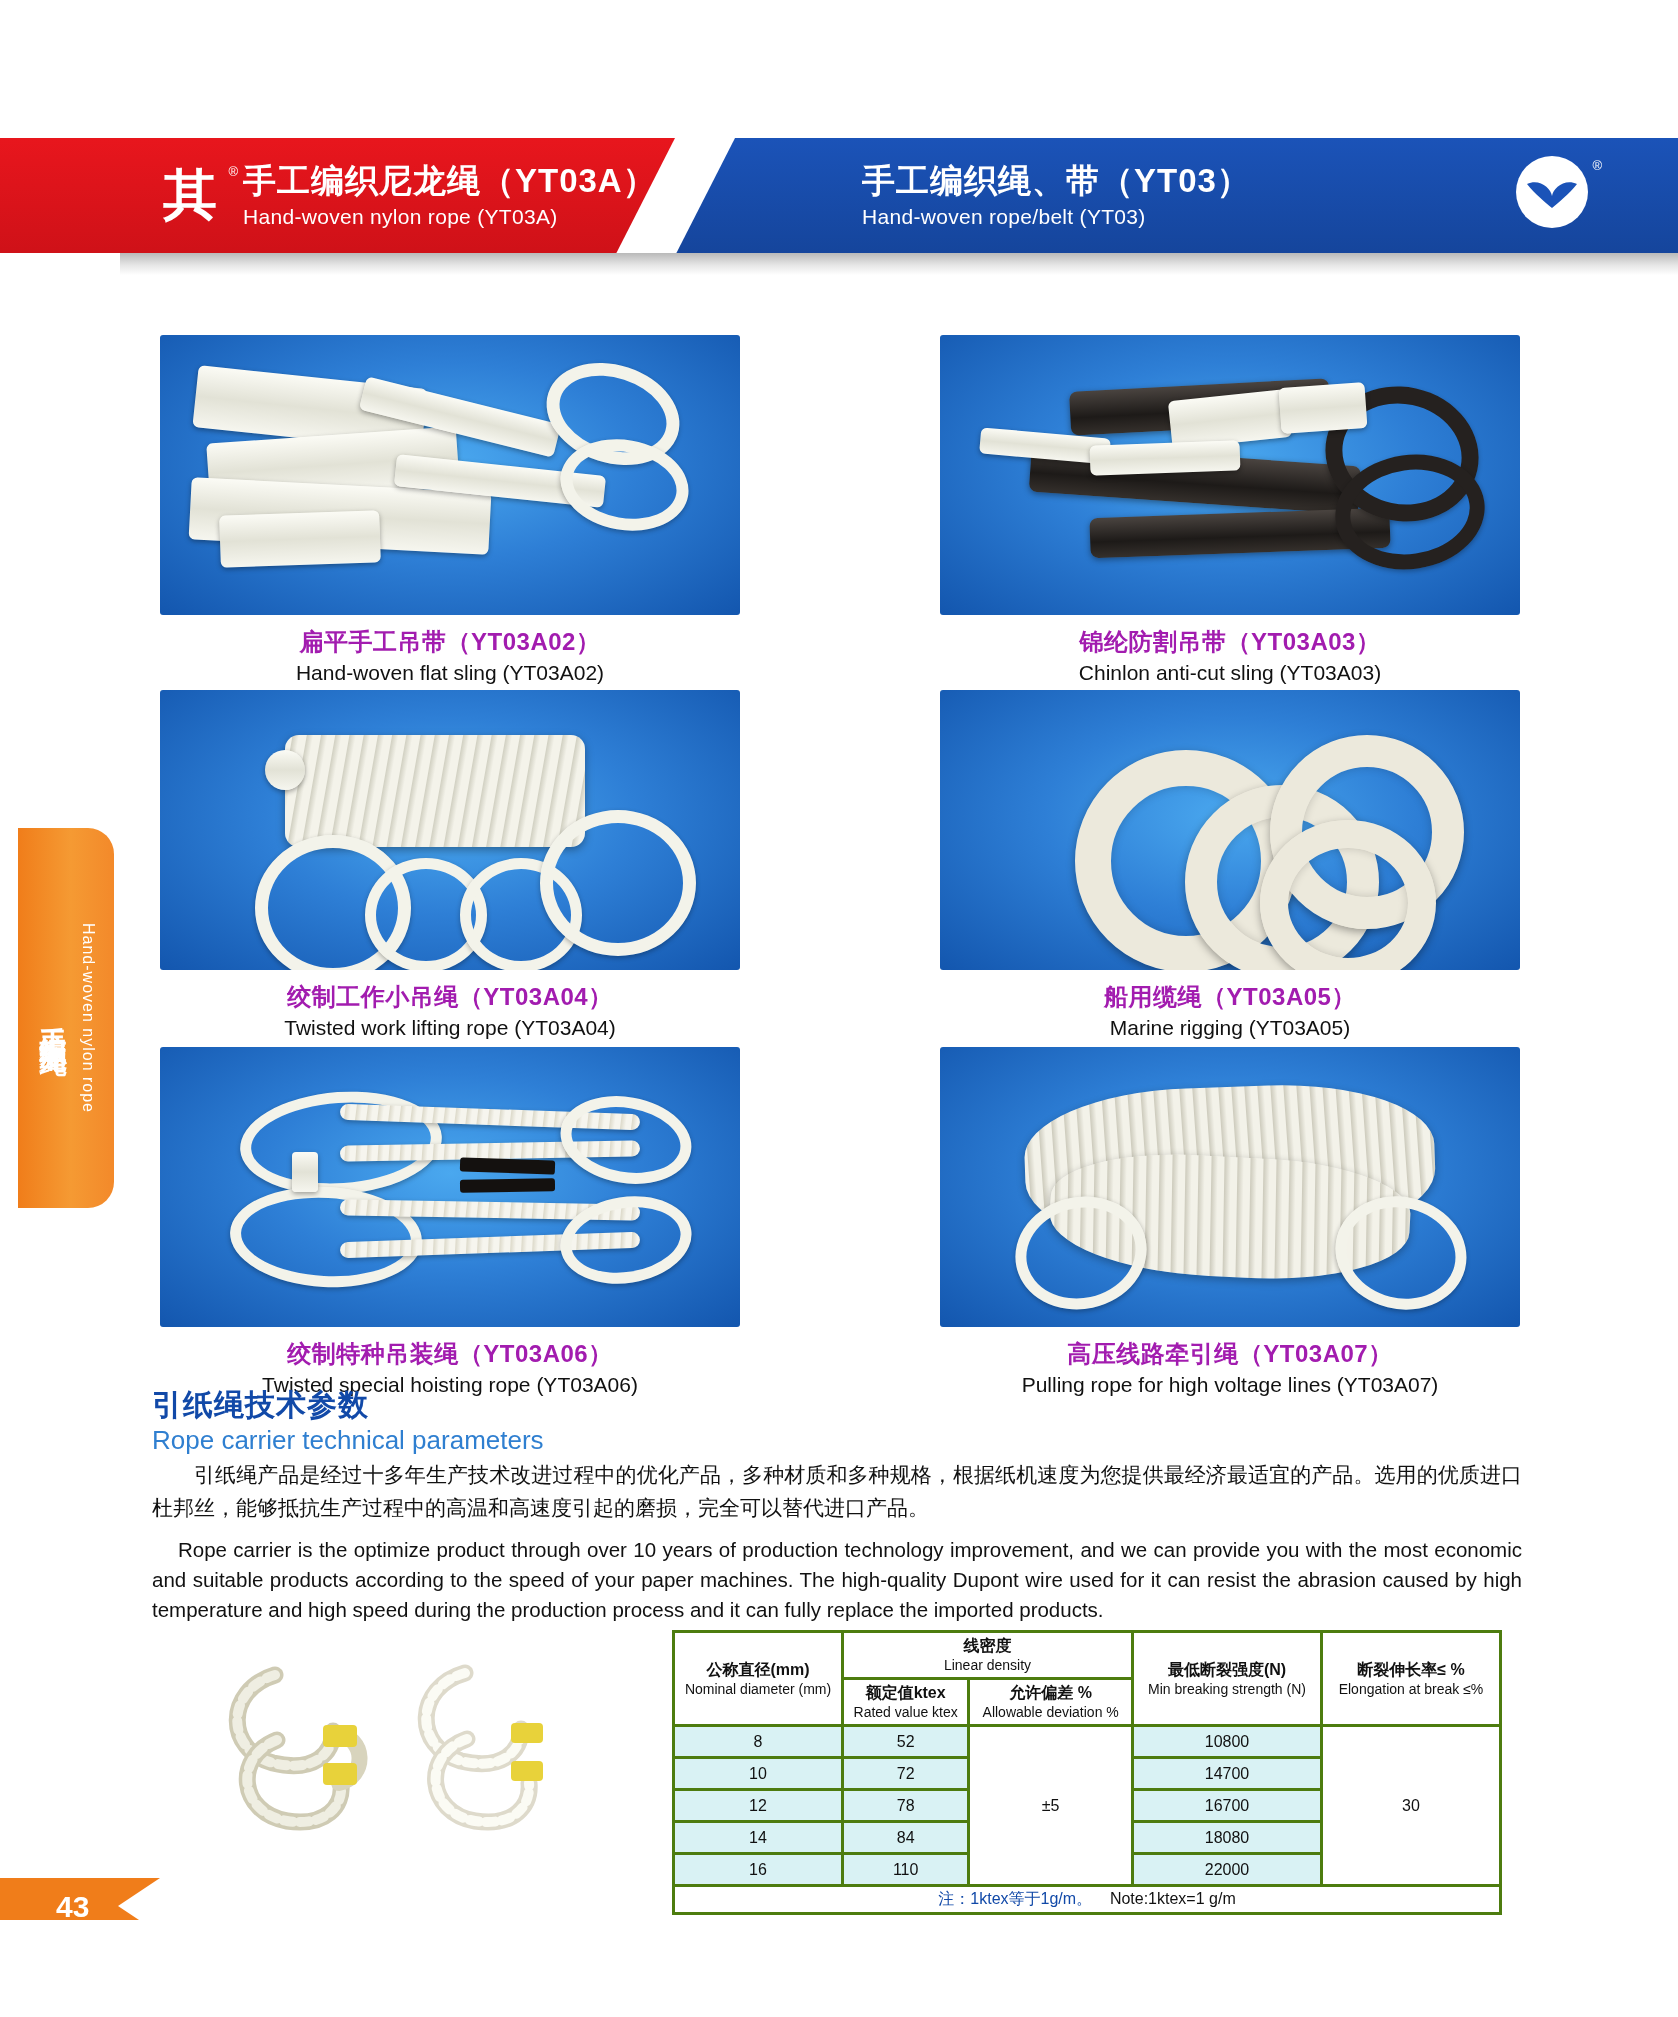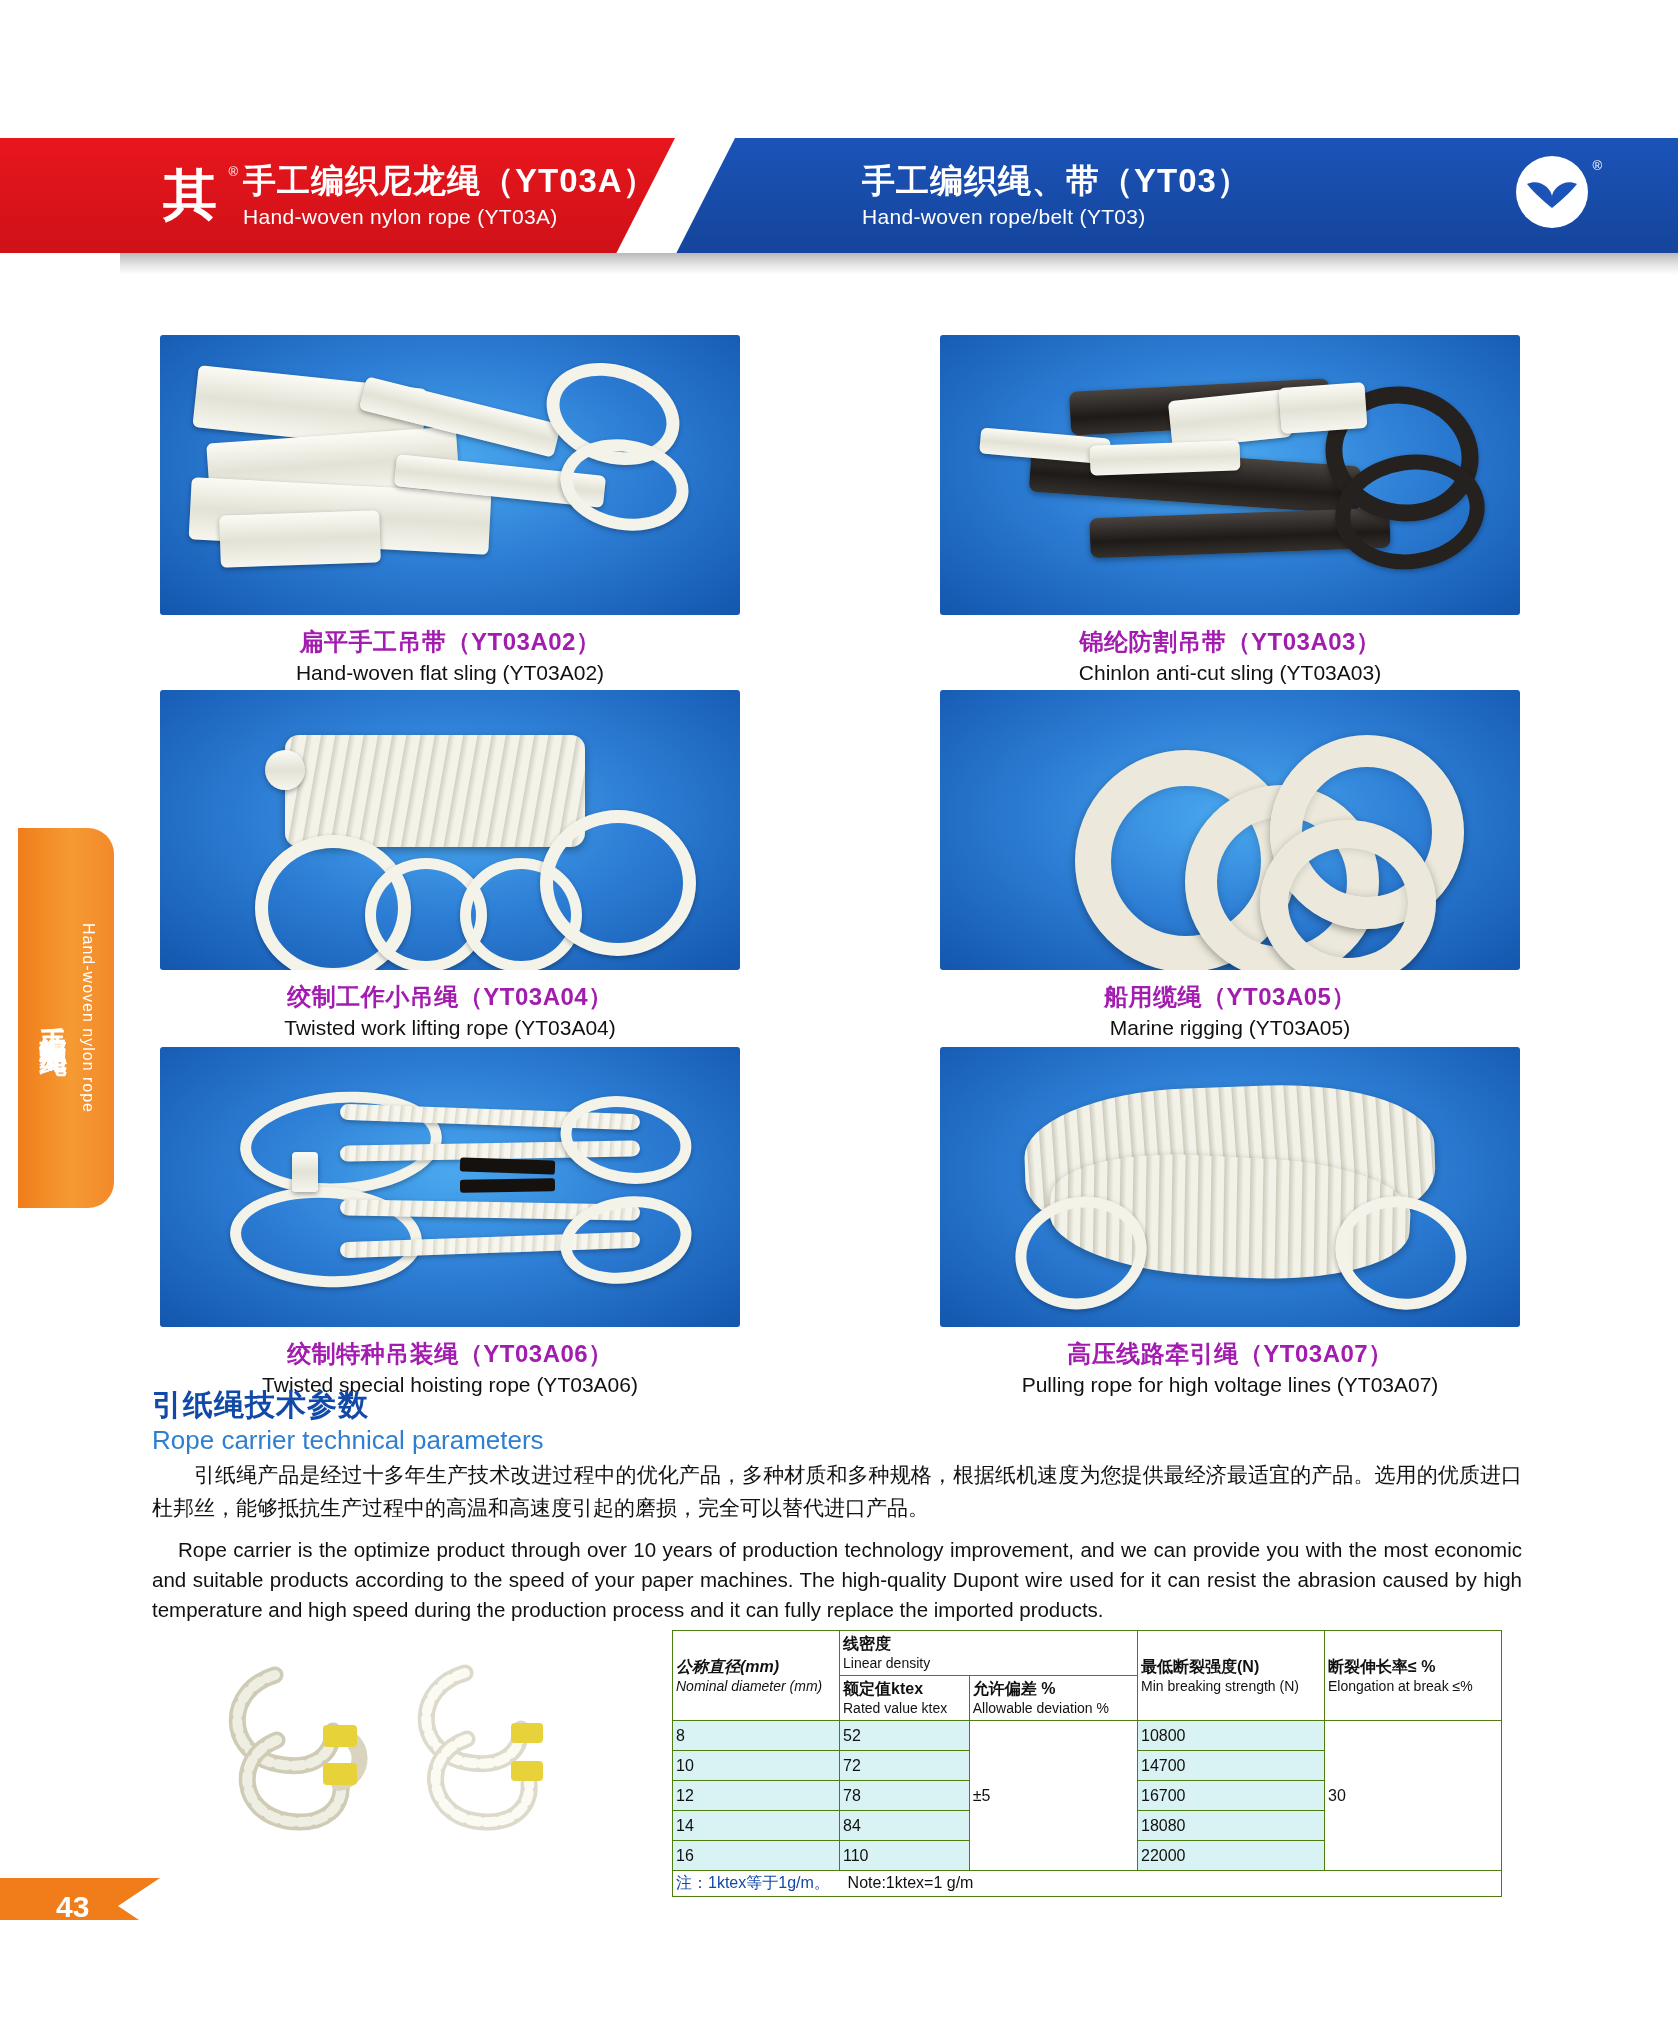--- a/index.html
+++ b/index.html
@@ -319,22 +319,22 @@
     top: 1630px;
     width: 830px;
   }
   table.spec {
     border-collapse: collapse;
     width: 830px;
     font-size: 15px;
     color: #111111;
   }
   table.spec td, table.spec th {
-    border: 1px solid #4d7c0f;
-    text-align: left;
+    border: 3px solid #4d7c0f;
+    text-align: center;
     vertical-align: middle;
     padding: 2px 3px;
     font-weight: normal;
   }
   .h-cn { font-size: 16px; font-weight: bold; display: block; line-height: 21px; }
   .h-en { font-size: 14px; display: block; line-height: 19px; }
   .val-cell { background: #d9f2f4; height: 25px; font-size: 16px; }
   .plain-cell { background: #ffffff; height: 25px; font-size: 16px; }
   .note-row td {
     background: #ffffff;
@@ -527,21 +527,21 @@
       <rect x="296" y="78" width="32" height="20" rx="4" fill="#e8d23a"></rect>
       <rect x="296" y="116" width="32" height="20" rx="4" fill="#e8d23a"></rect>
     </g>
   </svg>
 </div>
 
 <div class="tbl-wrap">
   <table class="spec">
     <tbody>
         <tr>
-      <td rowspan="2" style="width:160px;font-style:italic;">
+      <td rowspan="2" style="width:160px;">
         <span class="h-cn">公称直径(mm)</span>
         <span class="h-en">Nominal diameter (mm)</span>
       </td>
       <td colspan="2" style="width:320px;">
         <span class="h-cn">线密度</span>
         <span class="h-en">Linear density</span>
       </td>
       <td rowspan="2" style="width:180px;">
         <span class="h-cn">最低断裂强度(N)</span>
         <span class="h-en">Min breaking strength (N)</span>

